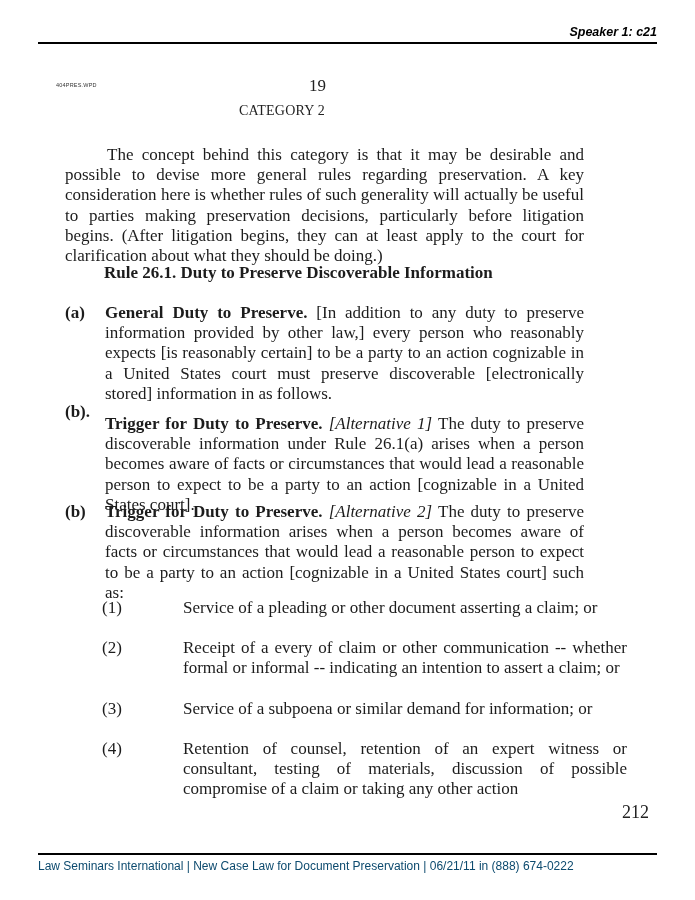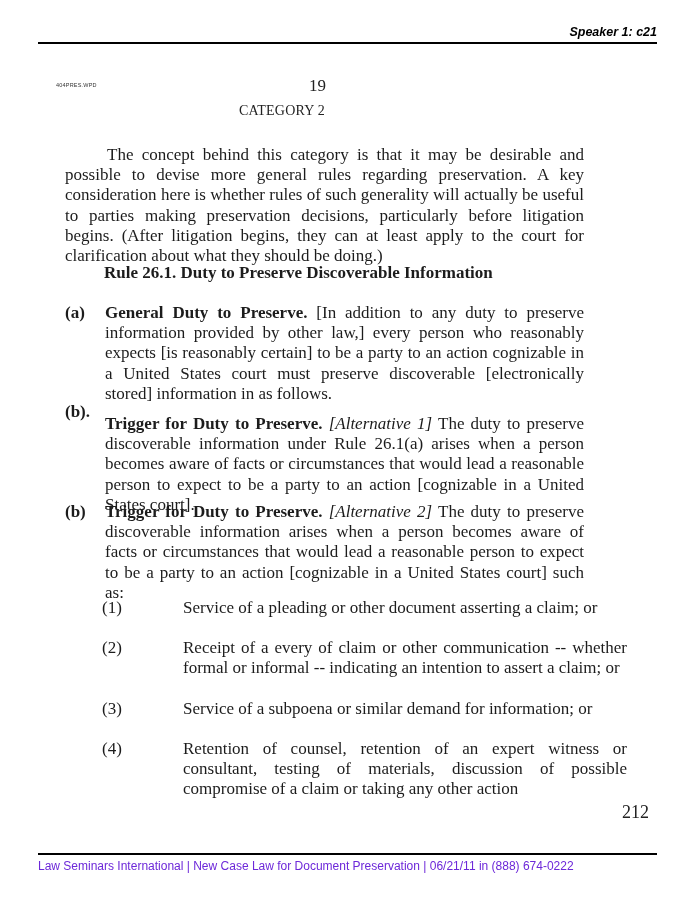--- a/index.html
+++ b/index.html
@@ -16,21 +16,21 @@
   .intro { left: 65px; width: 519px; top: 145px; text-indent: 42px; }
   .rule-title { position: absolute; left: 104px; top: 263px; font-weight: bold; }
   .label { position: absolute; left: 65px; font-weight: bold; }
   .body-a { left: 105px; width: 479px; }
   .sublabel { position: absolute; left: 102px; }
   .sub-body { left: 139px; width: 444px; margin-left: 44px; }
   .bold { font-weight: bold; }
   .ital { font-style: italic; }
   .page212 { position: absolute; right: 46px; top: 802px; font-family: "Liberation Serif", serif; font-size: 18px; color: #222; }
   .ftr-line { position: absolute; left: 38px; right: 38px; top: 853px; border-top: 2px solid #000; }
-  .ftr { position: absolute; left: 38px; top: 859px; font-family: "Liberation Sans", sans-serif; font-size: 12px; color: #6d28d9; }
+  .ftr { position: absolute; left: 38px; top: 859px; font-family: "Liberation Sans", sans-serif; font-size: 12px; color: #0c4a6e; }
 </style>
 </head>
 <body>
 
 <div class="hdr">
   <span class="right">Speaker 1: c21</span>
 </div>
 
 <div class="fileref">404PRES.WPD</div>
 <div class="pgnum">19</div>

